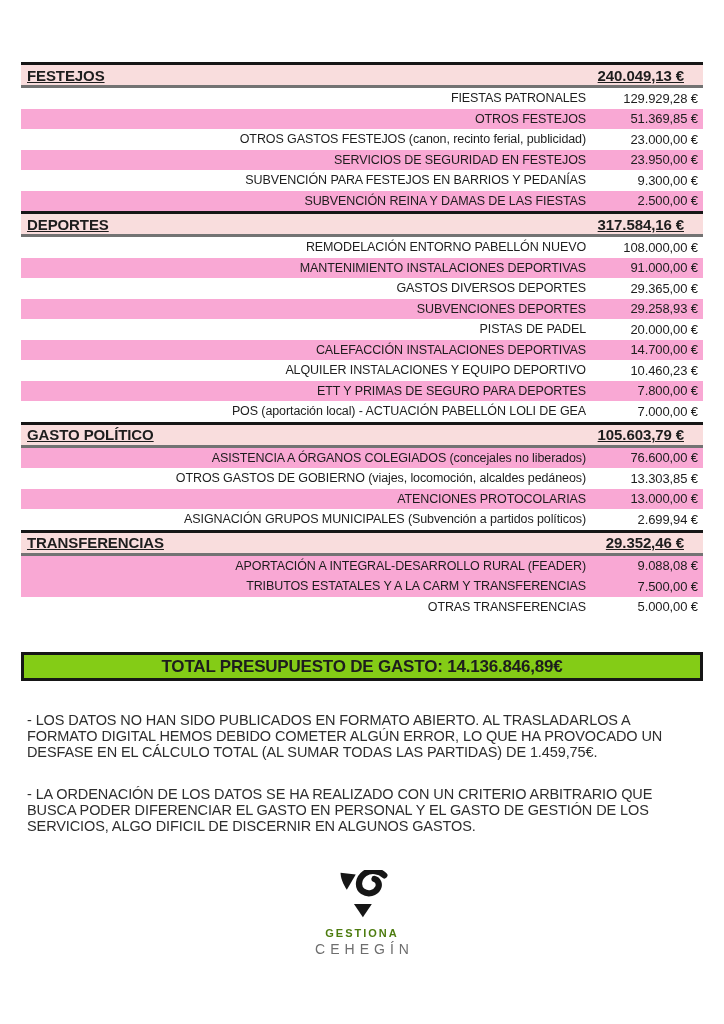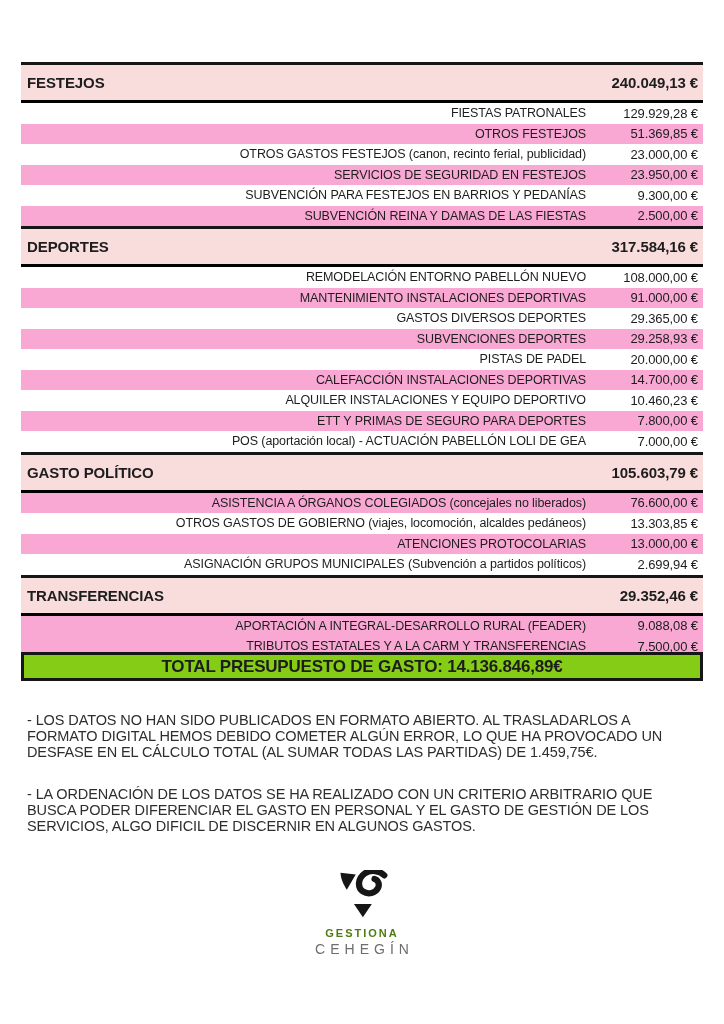--- a/index.html
+++ b/index.html
@@ -8,28 +8,28 @@
   .page {
     position:relative; width:724px; height:1024px; margin:0 auto;
     background:#ffffff; overflow:hidden;
   }
   .budget-table {
     position:absolute; left:21px; right:21px; top:62px;
     letter-spacing:-0.1px;
   }
   .section-header {
     display:flex; align-items:center;
-    height:41px;
+    height:26px;
     border-top:3px solid #161616;
-    border-bottom:3px solid #000000;
+    border-bottom:3px solid #737373;
     background:#f9dddd;
-    font-weight:bold; font-size:15px;
+    font-weight:bold; font-size:15px;text-decoration:underline;
   }
   .section-header .sec-label { flex:1; text-align:left; padding-left:6px; }
-  .section-header .sec-total { width:112px; text-align:right; padding-right:5px; white-space:nowrap; }
+  .section-header .sec-total { width:112px; text-align:right; padding-right:19px; white-space:nowrap; }
   .data-row {
     display:flex; align-items:center;
     height:20.5px; font-size:12.5px;
   }
   .data-row.cream { background:#f9a8d4;justify-content:flex-end; }
   .data-row .row-label { flex:1; text-align:right; padding-right:13px; white-space:nowrap; }
   .data-row .row-amount { width:104px; text-align:right; padding-right:5px; font-size:13px; white-space:nowrap; }
   .total-banner {
     position:absolute; left:21px; right:21px; top:652px;
     height:29px;

